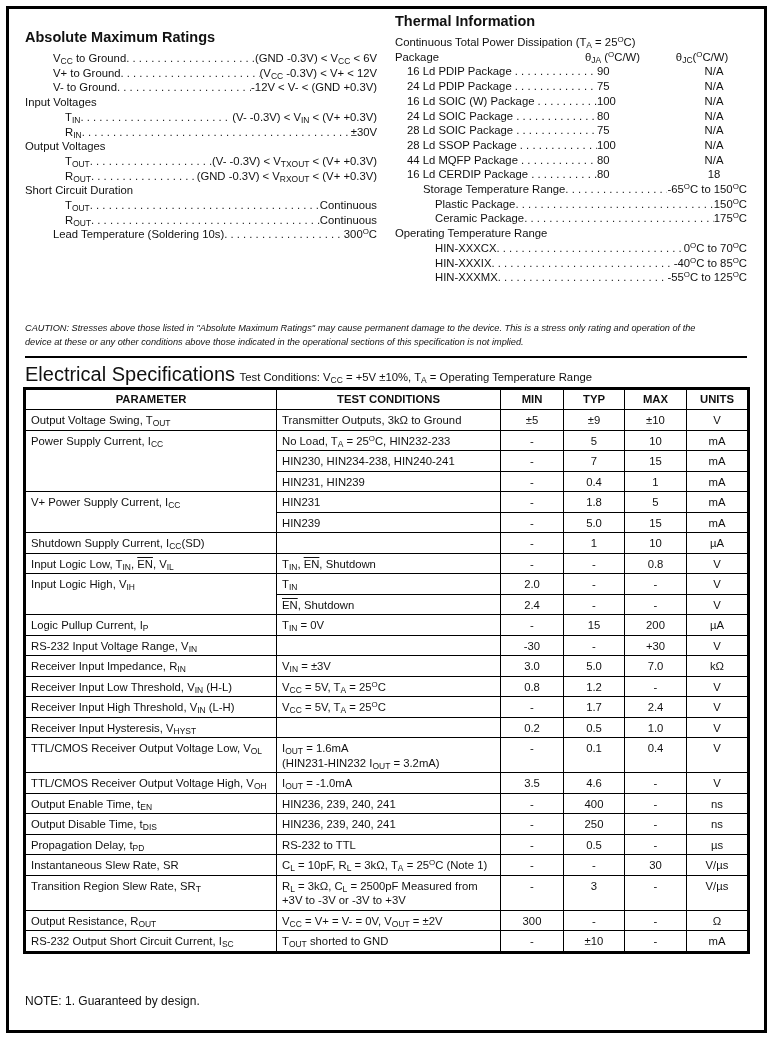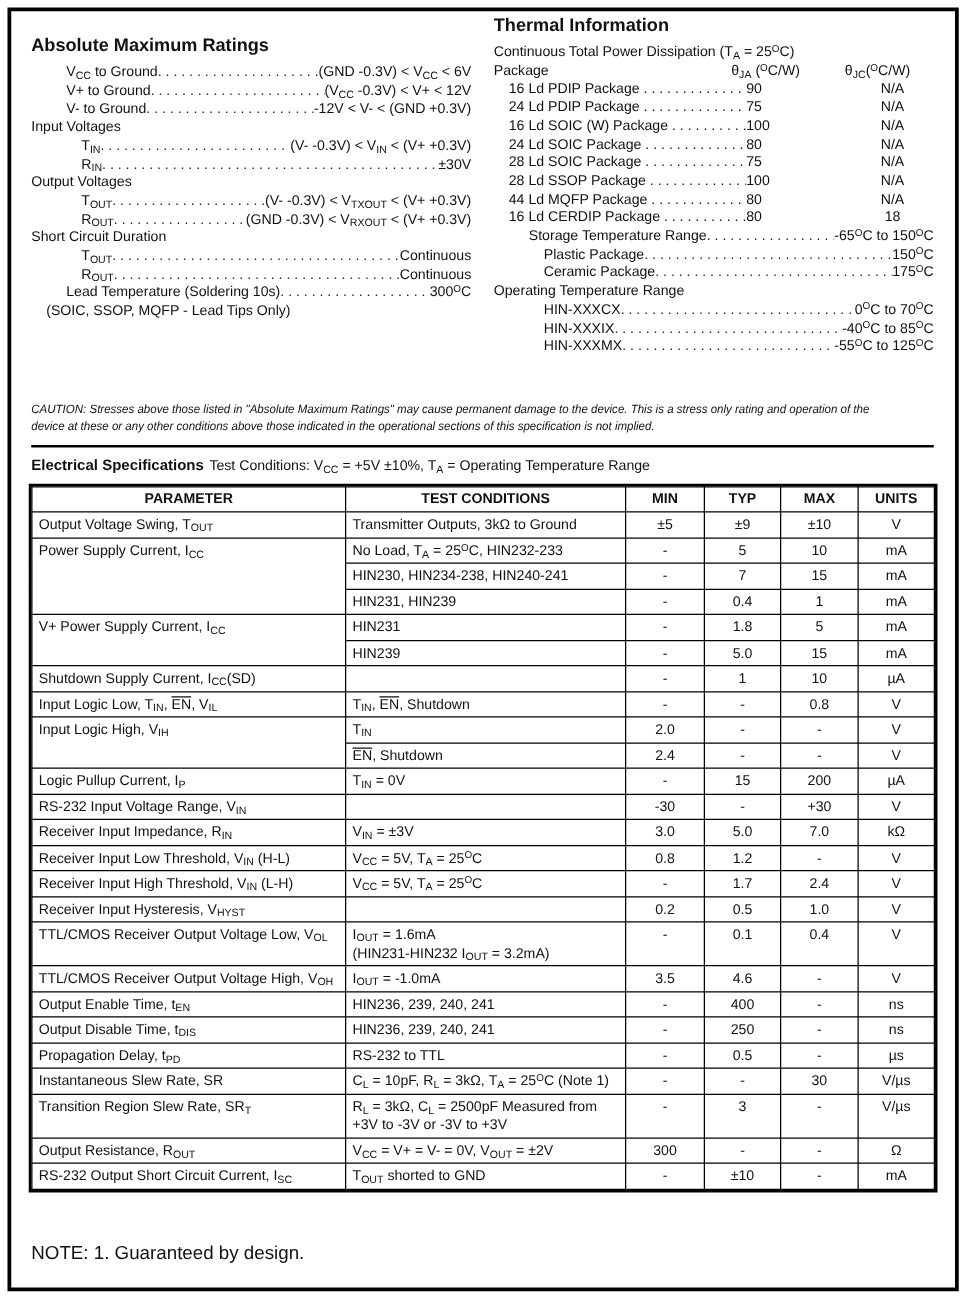--- a/index.html
+++ b/index.html
@@ -23,30 +23,30 @@
   .pkg { display: flex; white-space: nowrap; }
   .pkg .name { width: 190px; padding-left: 12px; overflow: hidden; }
   .pkg .name .dots2::after { content: " . . . . . . . . . . . . . . . . . . . . . . . ."; }
   .pkg .ja { width: 84px; text-align: left; }
   .pkg .jc { width: 66px; text-align: center; }
   .pkg.hdr .name { padding-left: 0; }
   .caution { position: absolute; left: 25px; top: 321px; width: 724px; font-size: 9.6px;
              font-style: italic; line-height: 14px; transform: scaleX(0.96); transform-origin: left; }
   .divider { position: absolute; left: 25px; top: 356px; width: 722px; height: 2px; background: #000; }
   .es-title { position: absolute; left: 25px; top: 363px; white-space: nowrap; }
-  .es-title .t { font-size: 12px; font-weight: bold; }
+  .es-title .t { font-size: 20px; font-weight: normal; }
   .es-title .c { font-size: 11.3px; }
   table.spec { position: absolute; left: 25px; top: 389px; width: 722px; border-collapse: collapse;
                font-size: 11.3px; table-layout: fixed; }
   table.spec td, table.spec th { border: 1.5px solid #000; padding: 3px 5px 2px 5px; vertical-align: top;
                line-height: 14.5px; }
   table.spec th { font-weight: bold; text-align: center; height: 15px; padding: 2px 5px; margin-top: 40px; }
   table.spec td.n { text-align: center; }
   table.spec { outline: 2px solid #000; }
-  .note { position: absolute; left: 25px; top: 994px; font-size: 15px; text-align: center; }
+  .note { position: absolute; left: 25px; top: 994px; font-size: 12px; text-align: center; }
 </style>
 </head>
 <body>
 
 <div class="frame"></div>
 
 <div class="col left-col">
   <h2>Absolute Maximum Ratings</h2>
 
   <div class="row">
@@ -95,21 +95,20 @@
   <div class="row ind">
     <span class="lbl"><span>R</span><sub>OUT</sub></span>
     <span class="dots"></span>
     <span class="val">Continuous</span>
   </div>
   <div class="row">
     <span class="lbl">Lead Temperature (Soldering 10s)</span>
     <span class="dots"></span>
     <span class="val"><span>300</span><sup>O</sup><span>C</span></span>
   </div>
-  <div class="ind">(SOIC, SSOP, MQFP - Lead Tips Only)</div>
 </div>
 
 <div class="col right-col">
   <h2>Thermal Information</h2>
   <div><span>Continuous Total Power Dissipation (T</span><sub>A</sub><span> = 25</span><sup>O</sup><span>C)</span></div>
 
   <div class="pkg hdr">
     <span class="name">Package</span>
     <span class="ja"><span>θ</span><sub>JA</sub><span> (</span><sup>O</sup><span>C/W)</span></span>
     <span class="jc"><span>θ</span><sub>JC</sub><span>(</span><sup>O</sup><span>C/W)</span></span>

